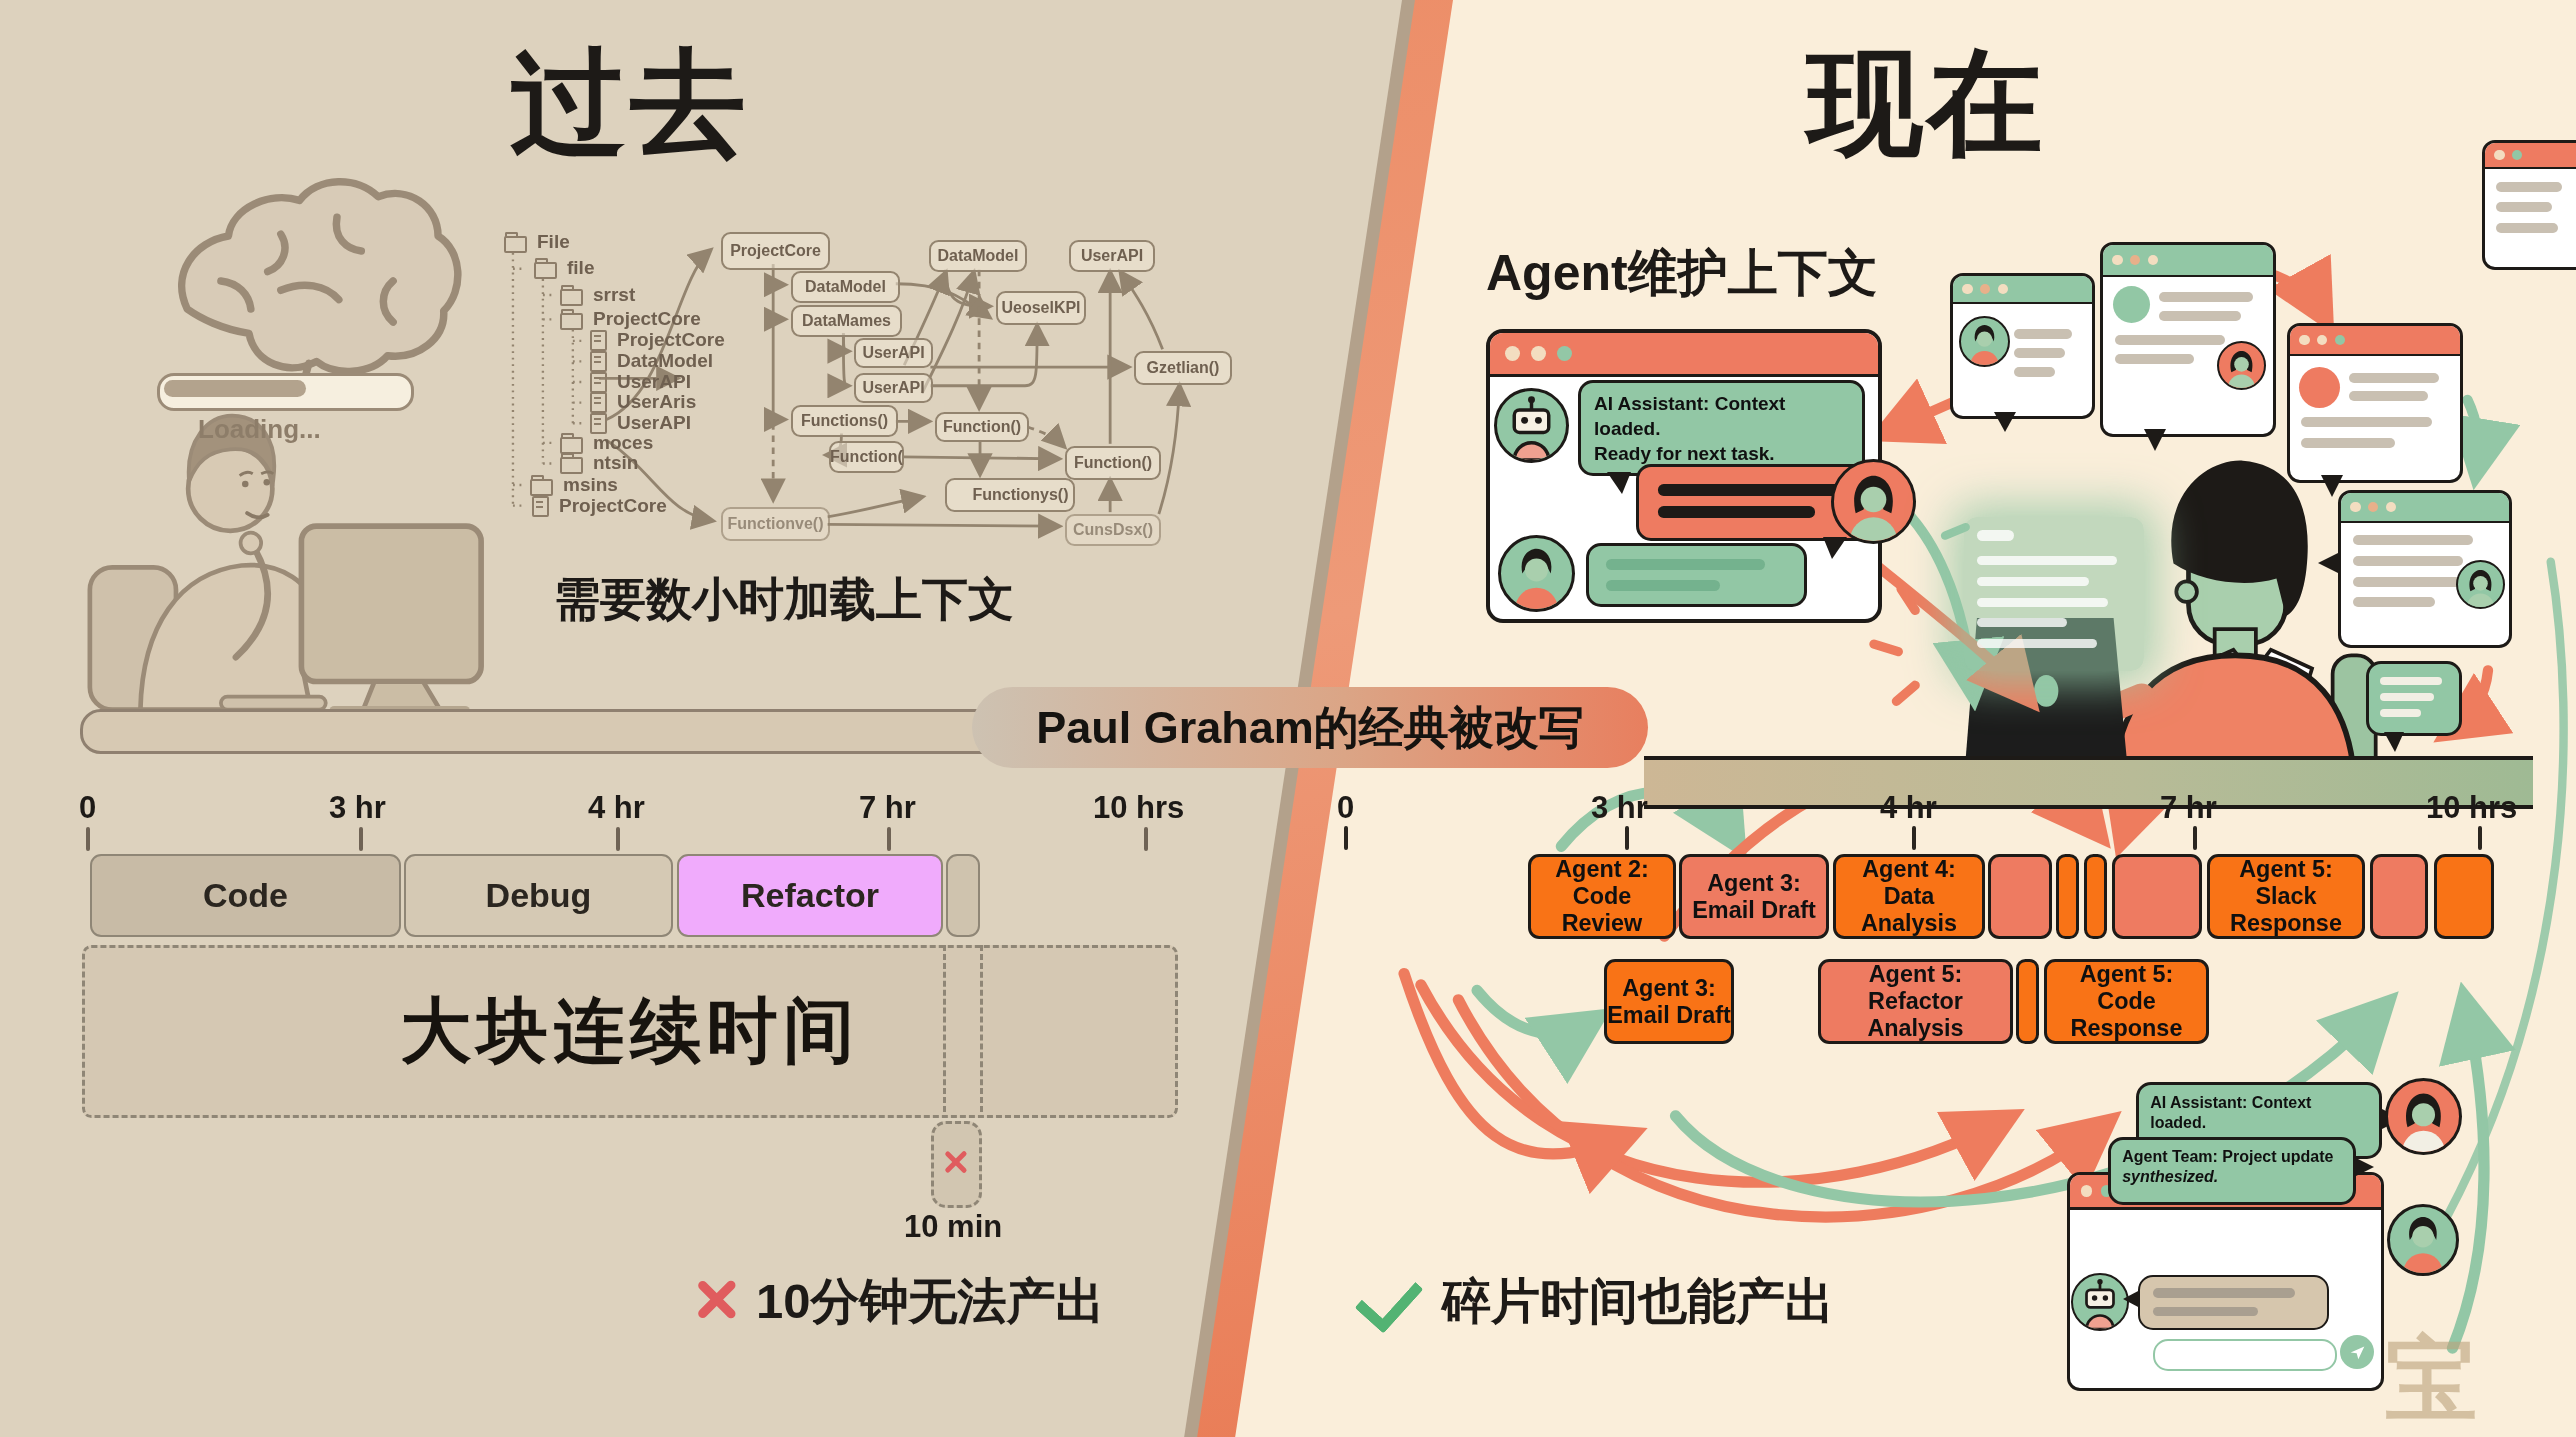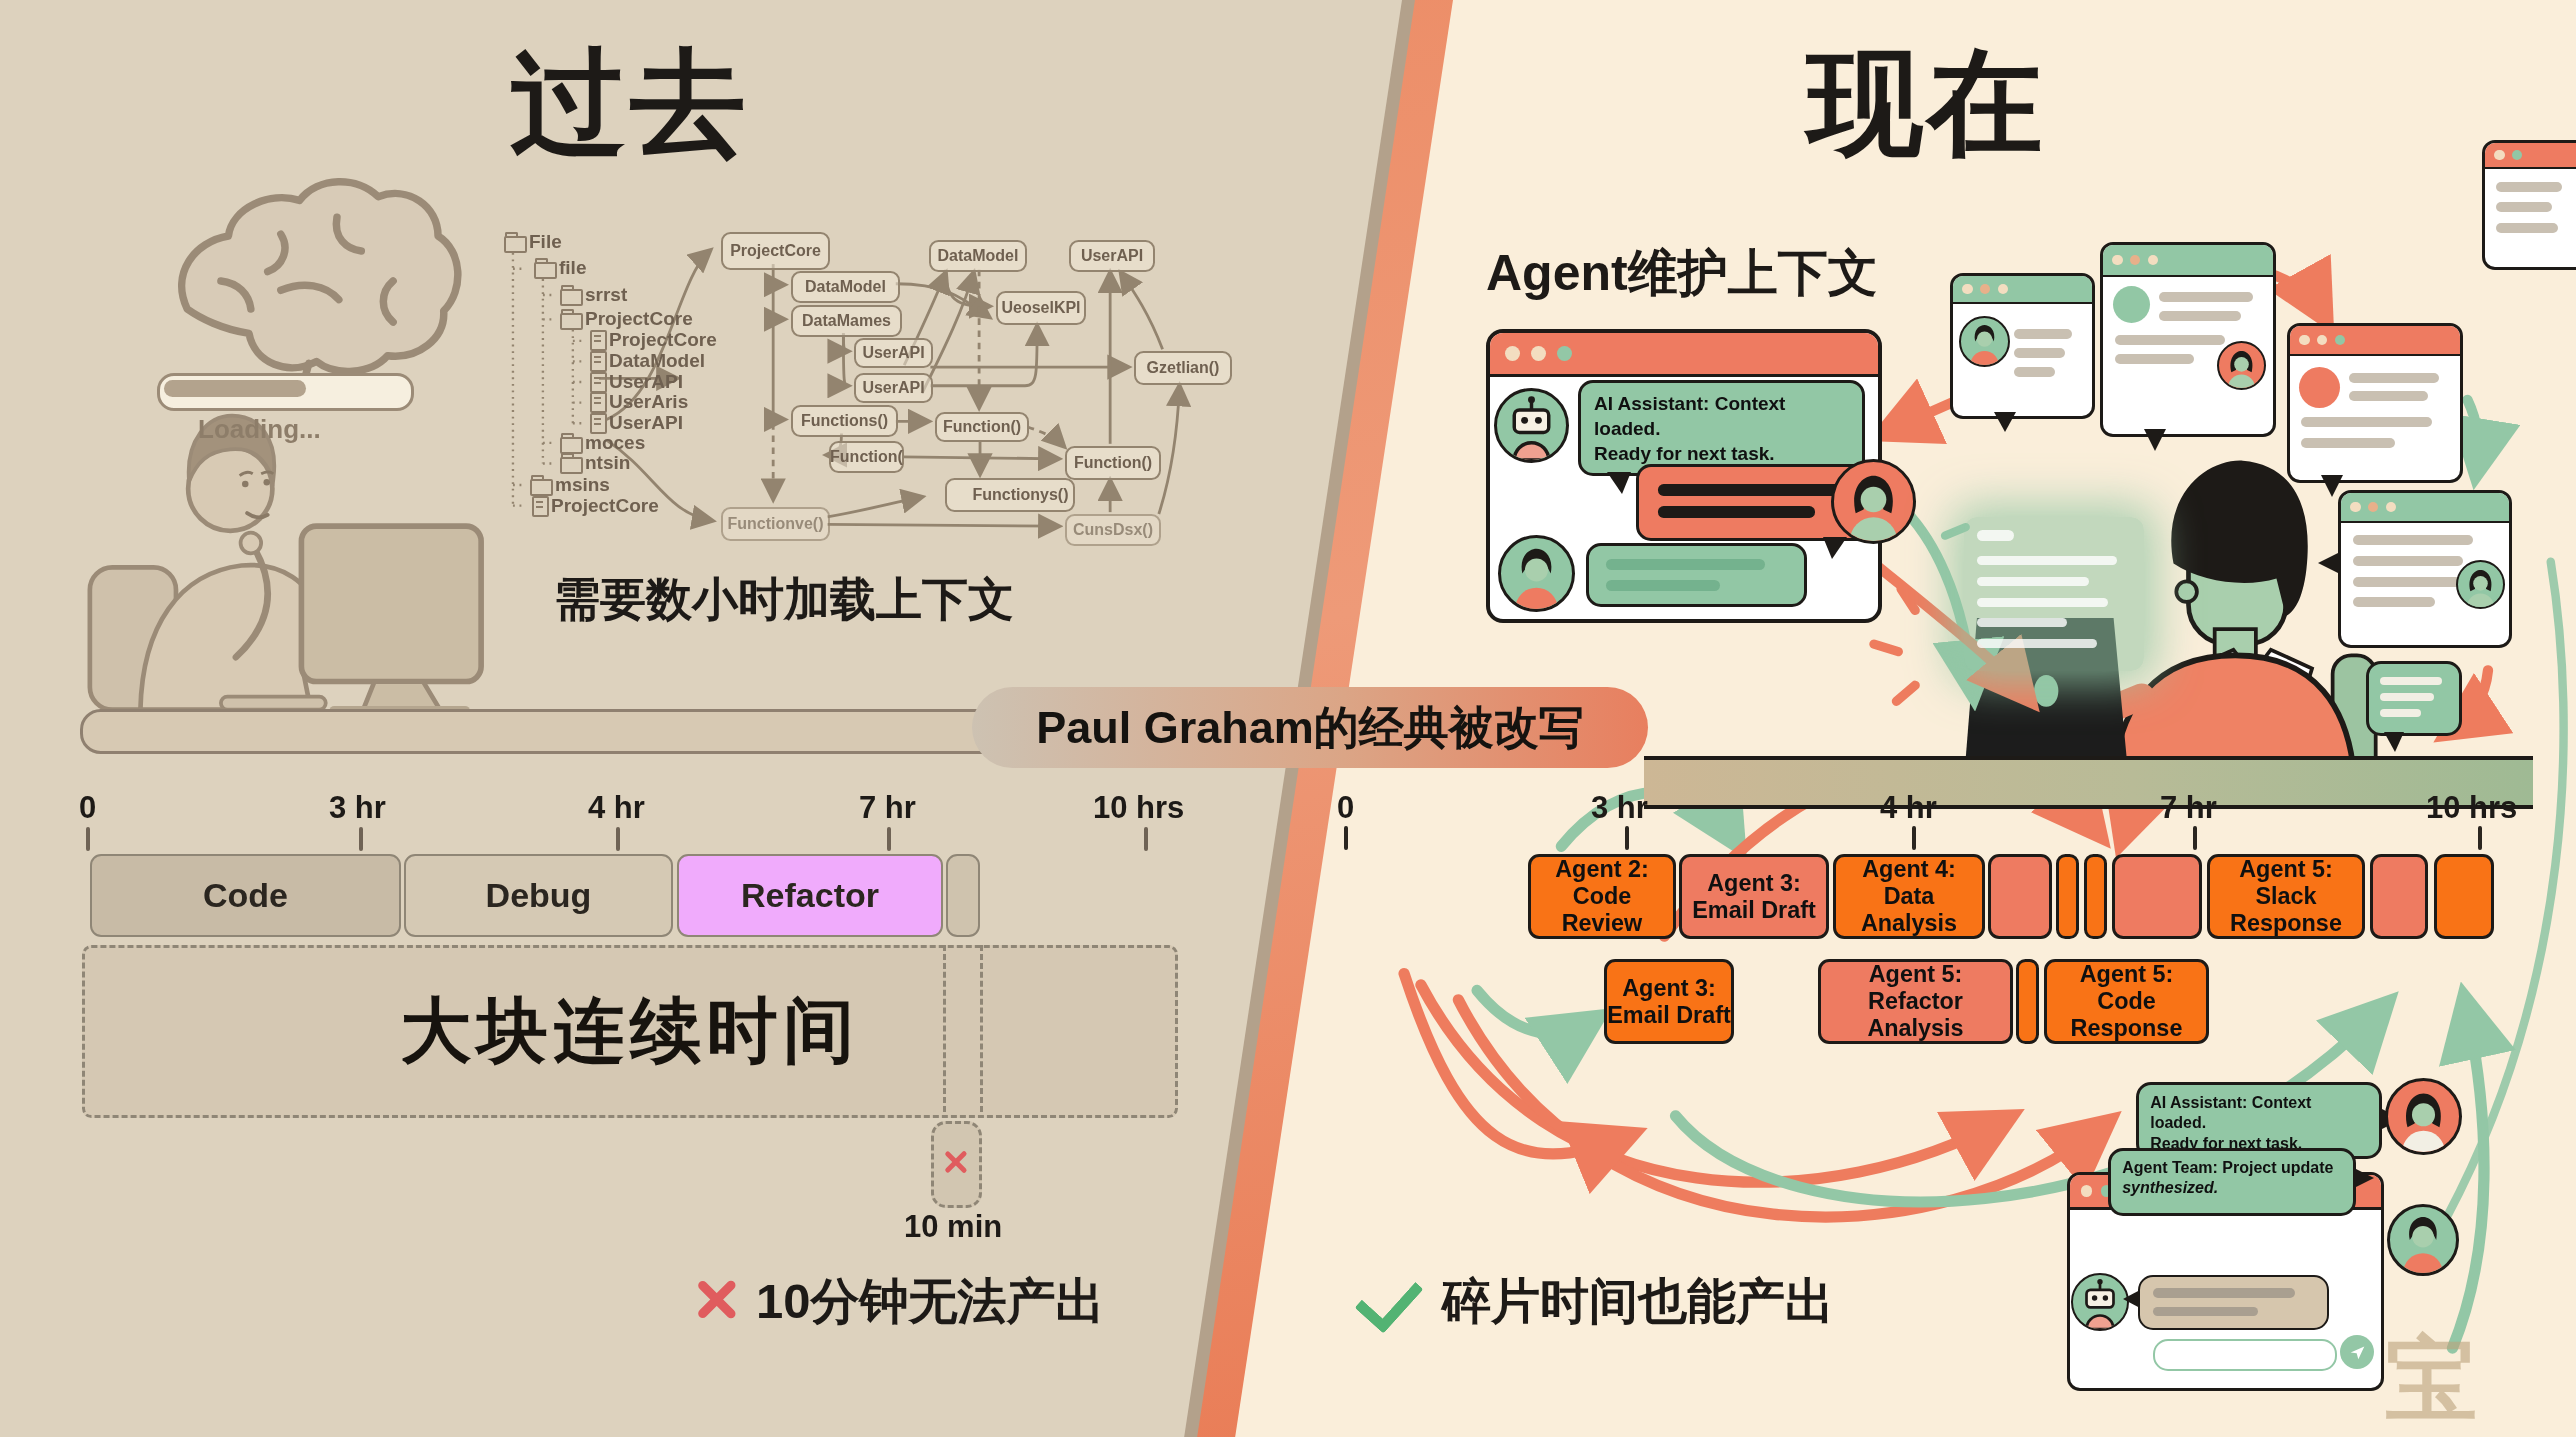--- a/index.html
+++ b/index.html
@@ -13,21 +13,21 @@
            clip-path:polygon(1402px 0,1419px 0,1201px 100%,1184px 100%);}
   .div-band{position:absolute;inset:0;background:linear-gradient(170deg,#ec8a63,#ee9a78 45%,#e8764f);
            clip-path:polygon(1415px 0,1453px 0,1235px 100%,1197px 100%);}
   
   .ttl{font-weight:700;font-size:116px;letter-spacing:3.7px;}
   .cap{font-weight:700;font-size:47px;}
   
   .loadbar{border:3.7px solid #9b8b77;border-radius:17px;background:#f6efdf;}
   .loadfill{position:absolute;left:3.7px;top:3.7px;height:17px;width:142px;border-radius:9.4px;background:#b3a38d;}
   
-  .titem{position:absolute;height:22.5px;display:flex;align-items:center;gap:2px;}
+  .titem{position:absolute;height:22.5px;display:flex;align-items:center;gap:10px;}
   .tlabel{font-size:19px;font-weight:700;color:#6f6050;white-space:nowrap;}
   .ficon{display:inline-block;position:relative;}
   .ficon.folder{width:19px;height:13px;border:2.3px solid #8d7d69;border-radius:1.9px;margin-top:3.7px;}
   .ficon.folder::before{content:'';position:absolute;left:-0.9px;top:-5.6px;width:8.4px;height:3.7px;
       border:2.3px solid #8d7d69;border-bottom:none;border-radius:1.9px 1.9px 0 0;}
   .ficon.file{width:13px;height:17px;border:2.3px solid #8d7d69;border-radius:1.9px;}
   .ficon.file::before{content:'';position:absolute;left:1.9px;top:3.7px;width:7.5px;height:1.9px;background:#8d7d69;}
   .ficon.file::after{content:'';position:absolute;left:1.9px;top:8.4px;width:7.5px;height:1.9px;background:#8d7d69;}
   
   .gnode{position:absolute;border:2.8px solid #93846f;border-radius:9.4px;background:rgba(238,229,211,.55);
@@ -548,21 +548,21 @@
         <path d="M8,40 a12,12 0 0 1 24,0 z" fill="#f2efe4"></path>
       </svg>
   </div>
 
   <div class="win" style="left:2067px;top:1172px;width:311px;height:213px;border-width:3.7px;border-radius:13px;">
     <div class="winbar" style="height:32px;background:#ee7b61;gap:8.4px;padding-left:11.2px;">
       <span class="dot" style="width:11.2px;height:11.2px;background:#f3ddc0;"></span>
       <span class="dot" style="width:11.2px;height:11.2px;background:#92c7a5;"></span>
     </div>
   </div>
-  <div class="bub bub-g" style="left:2108px;top:1137px;width:242px;height:62px;margin-top:11px;">
+  <div class="bub bub-g" style="left:2108px;top:1137px;width:242px;height:62px;">
     <div class="bubtxt" style="font-size:16px;padding:6.6px 11.2px;">
       <span style="display:block;">Agent Team: Project update</span>
       <span style="display:block;font-style:italic;">synthesized.</span>
     </div>
     <div class="tail" style="right:-20.6px;top:17px;border-width:10.3px 0 10.3px 20.6px;border-color:transparent transparent transparent #1d1a17;"></div>
   </div>
   <div class="av" style="left:2387px;top:1204px;width:66px;height:66px;background:#92c7a5;">
     <svg viewBox="0 0 40 40">
         <path d="M12,20 C10,10 16,6 20,6 C24,6 30,10 28,20 L26,16 C22,13 16,14 14,17 Z" fill="#1d1a17"></path>
         <circle cx="20" cy="18" r="6.5" fill="#a9cfad"></circle>

